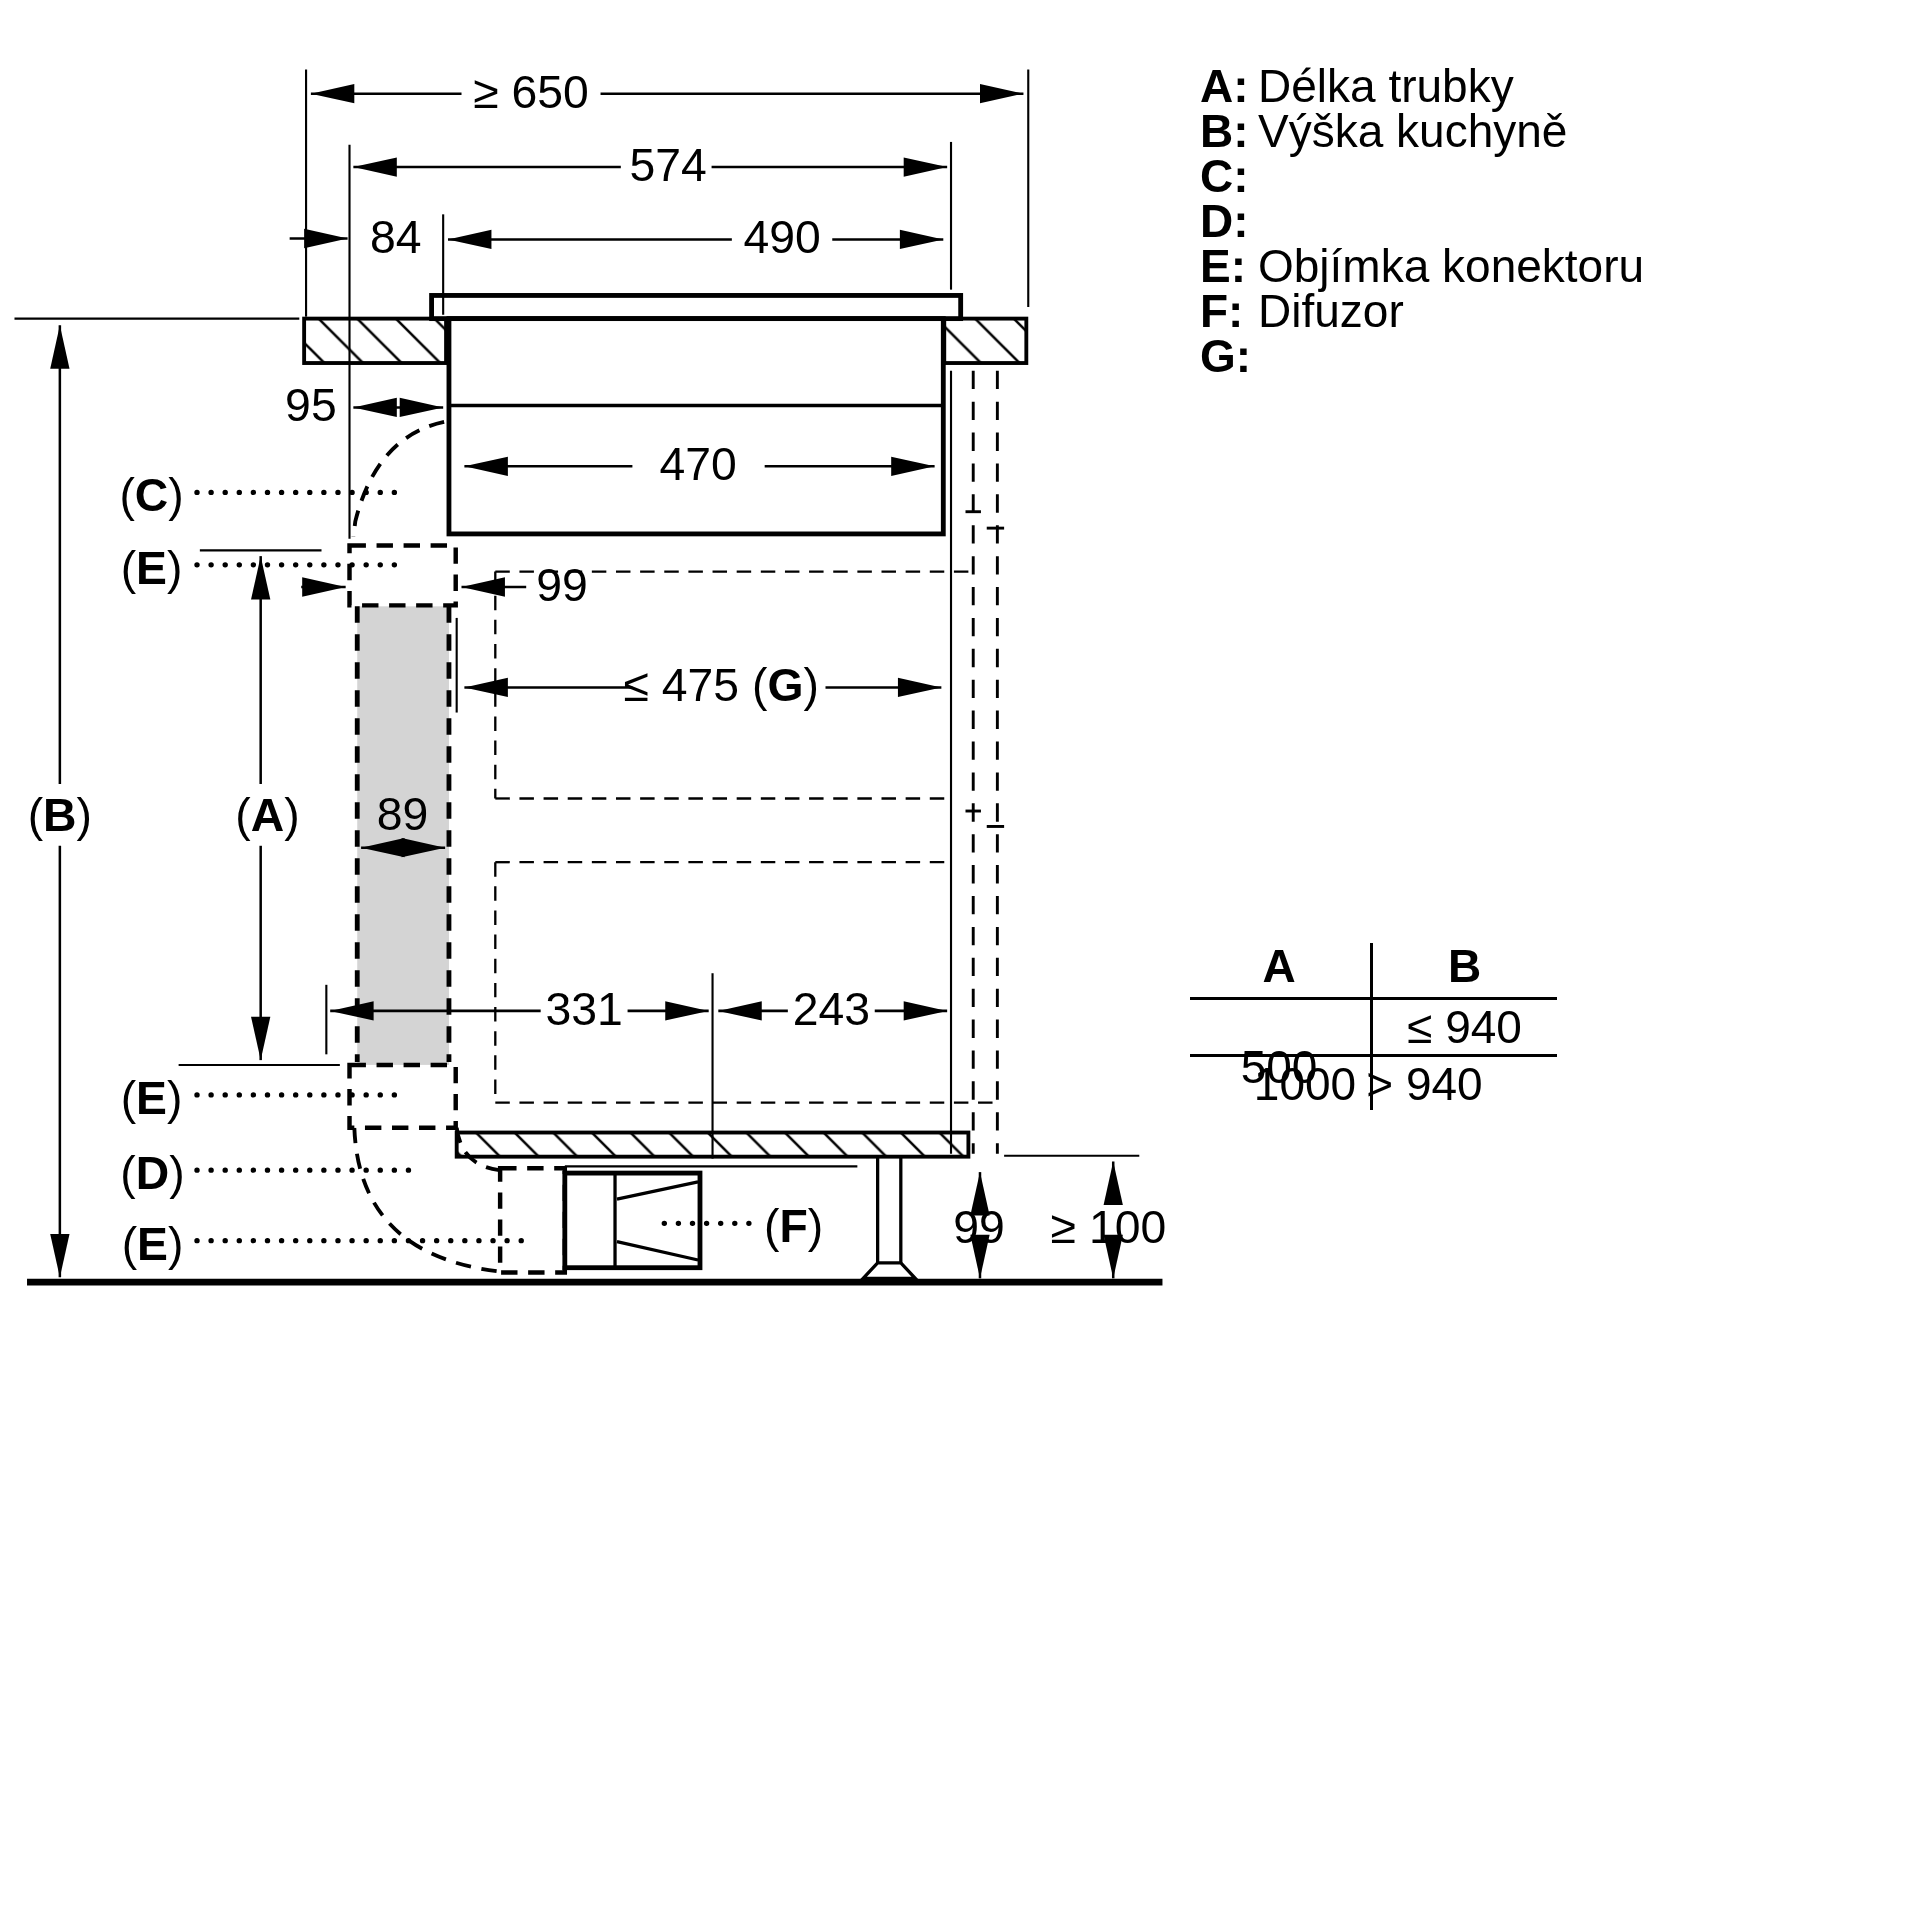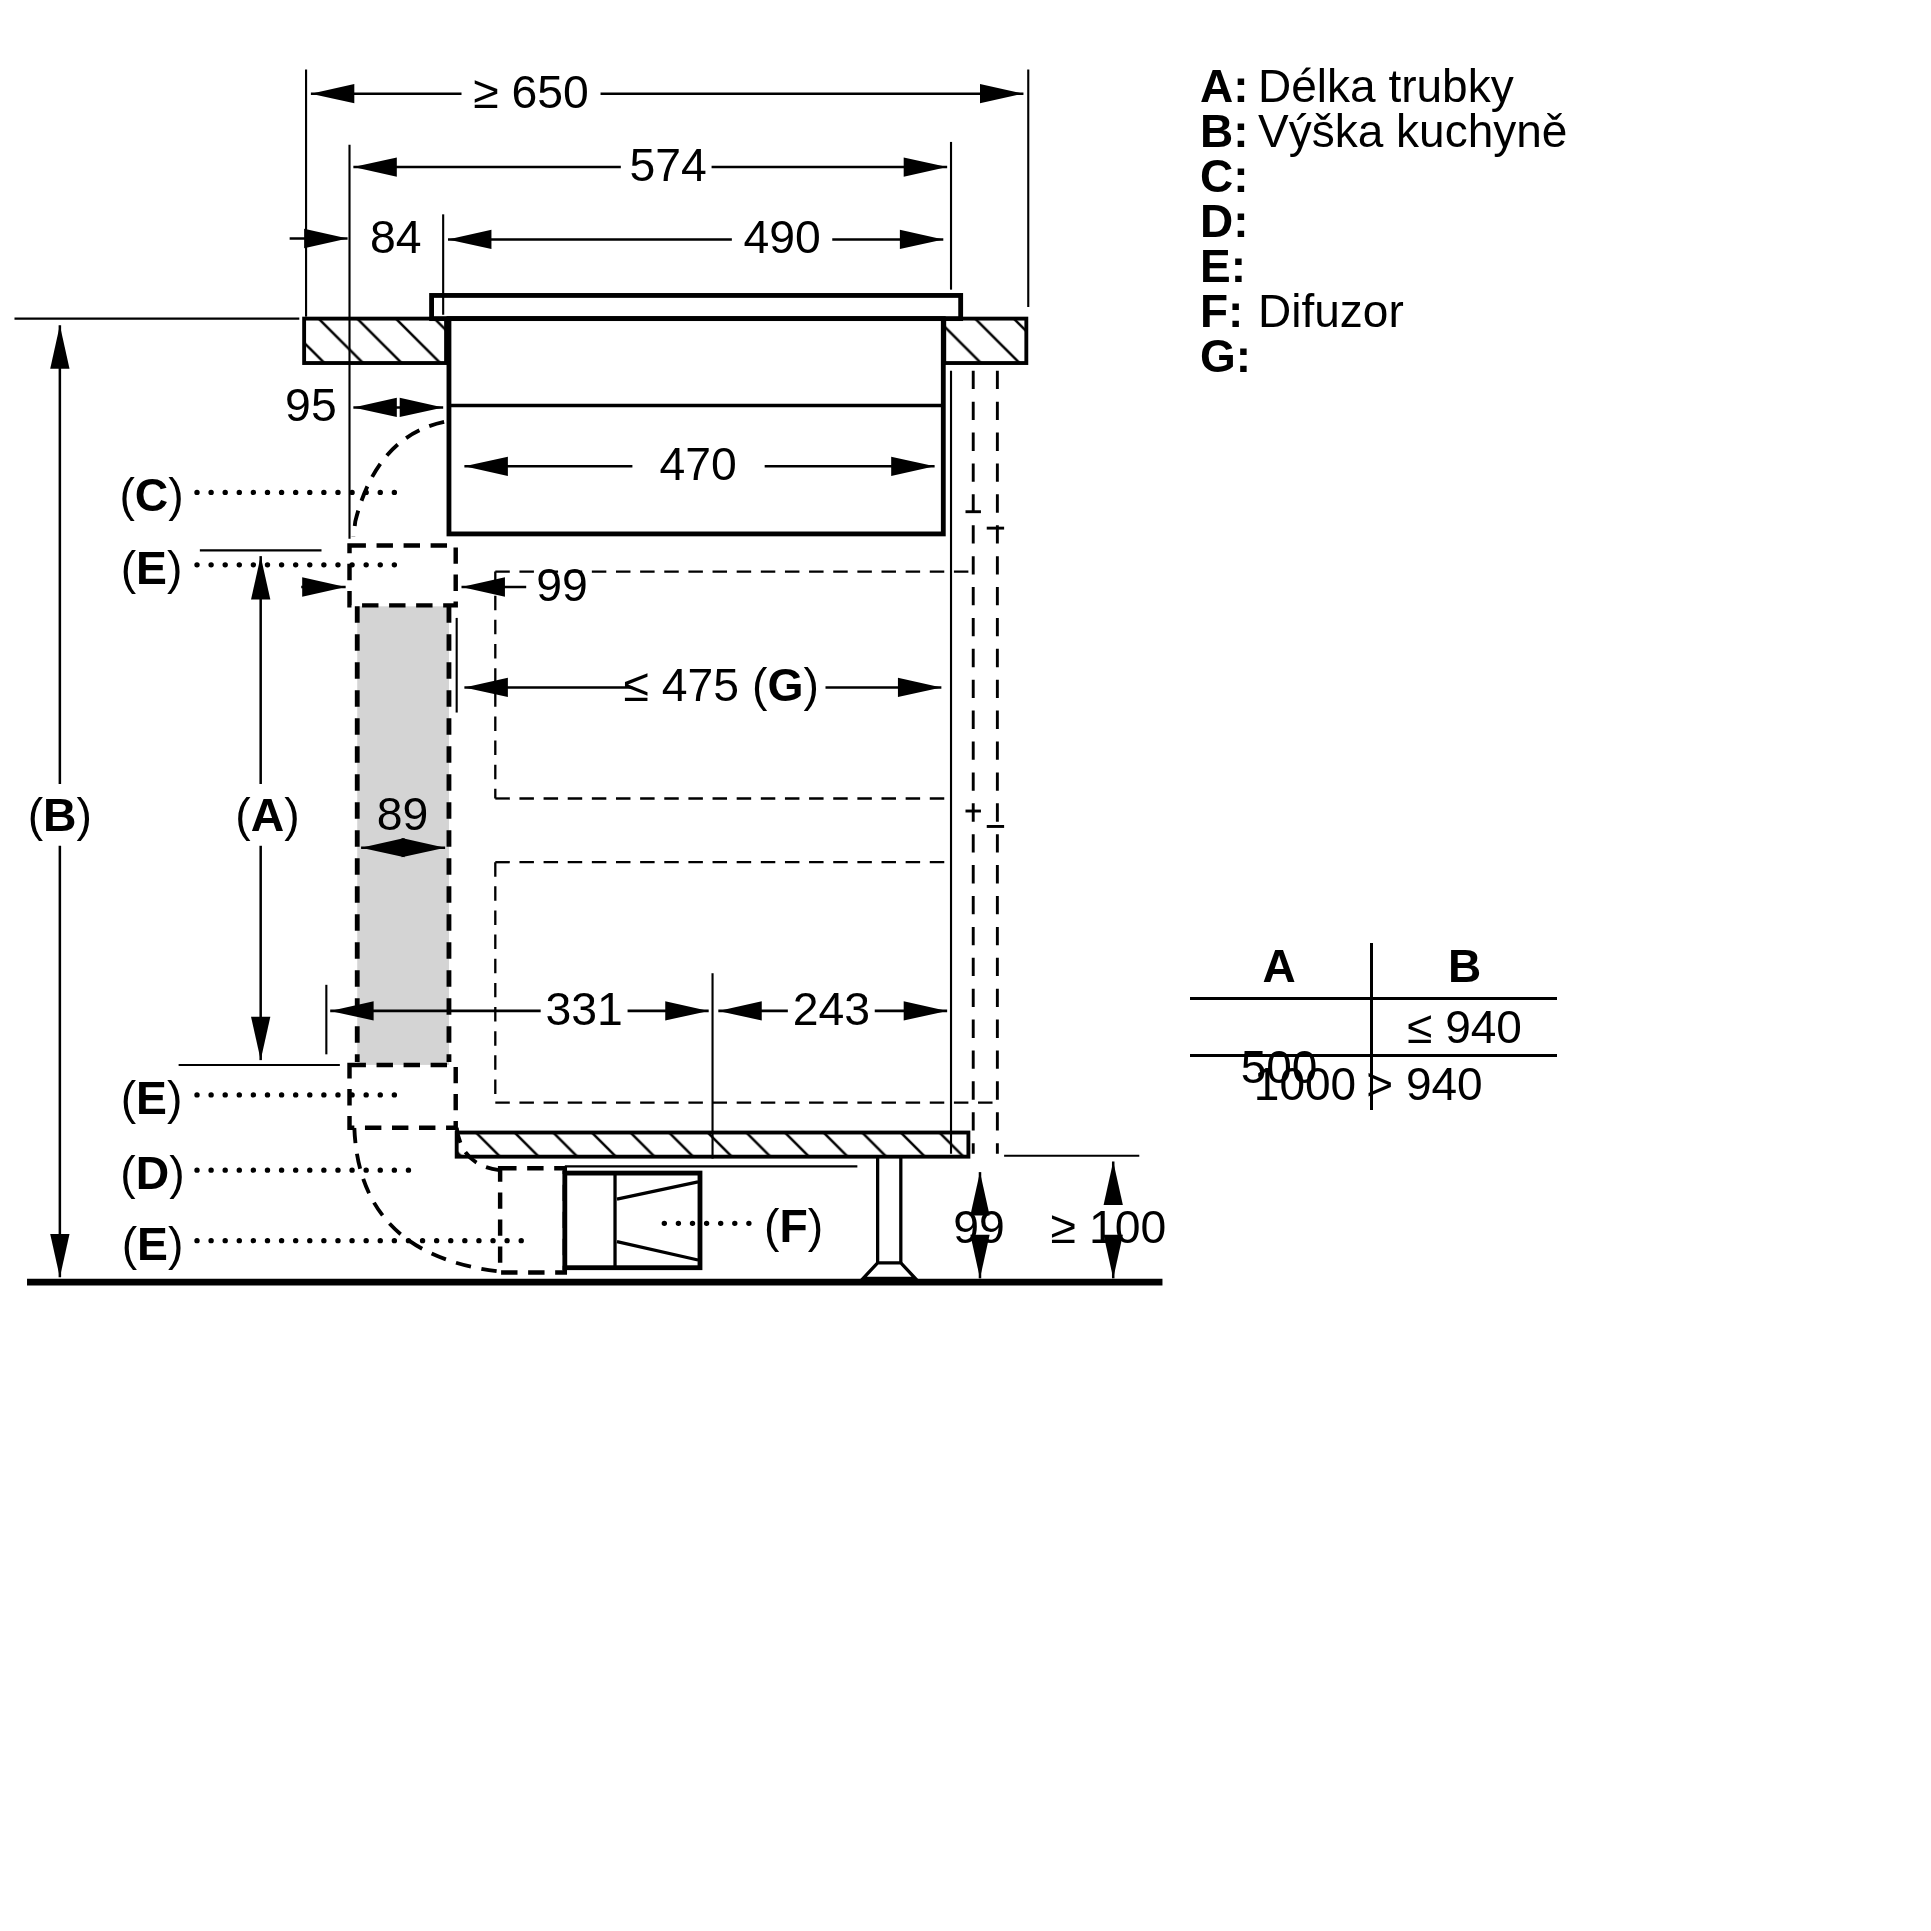--- a/index.html
+++ b/index.html
@@ -51,20 +51,21 @@
         <span>Výška kuchyně</span>
       </div>
     <div class="legend-row">
         <span class="legend-key">C:</span>
       </div>
     <div class="legend-row">
         <span class="legend-key">D:</span>
       </div>
     <div class="legend-row">
         <span class="legend-key">E:</span>
+        <span>Objímka konektoru</span>
       </div>
     <div class="legend-row">
         <span class="legend-key">F:</span>
         <span>Difuzor</span>
       </div>
     <div class="legend-row">
         <span class="legend-key">G:</span>
       </div>
   </div>
 

